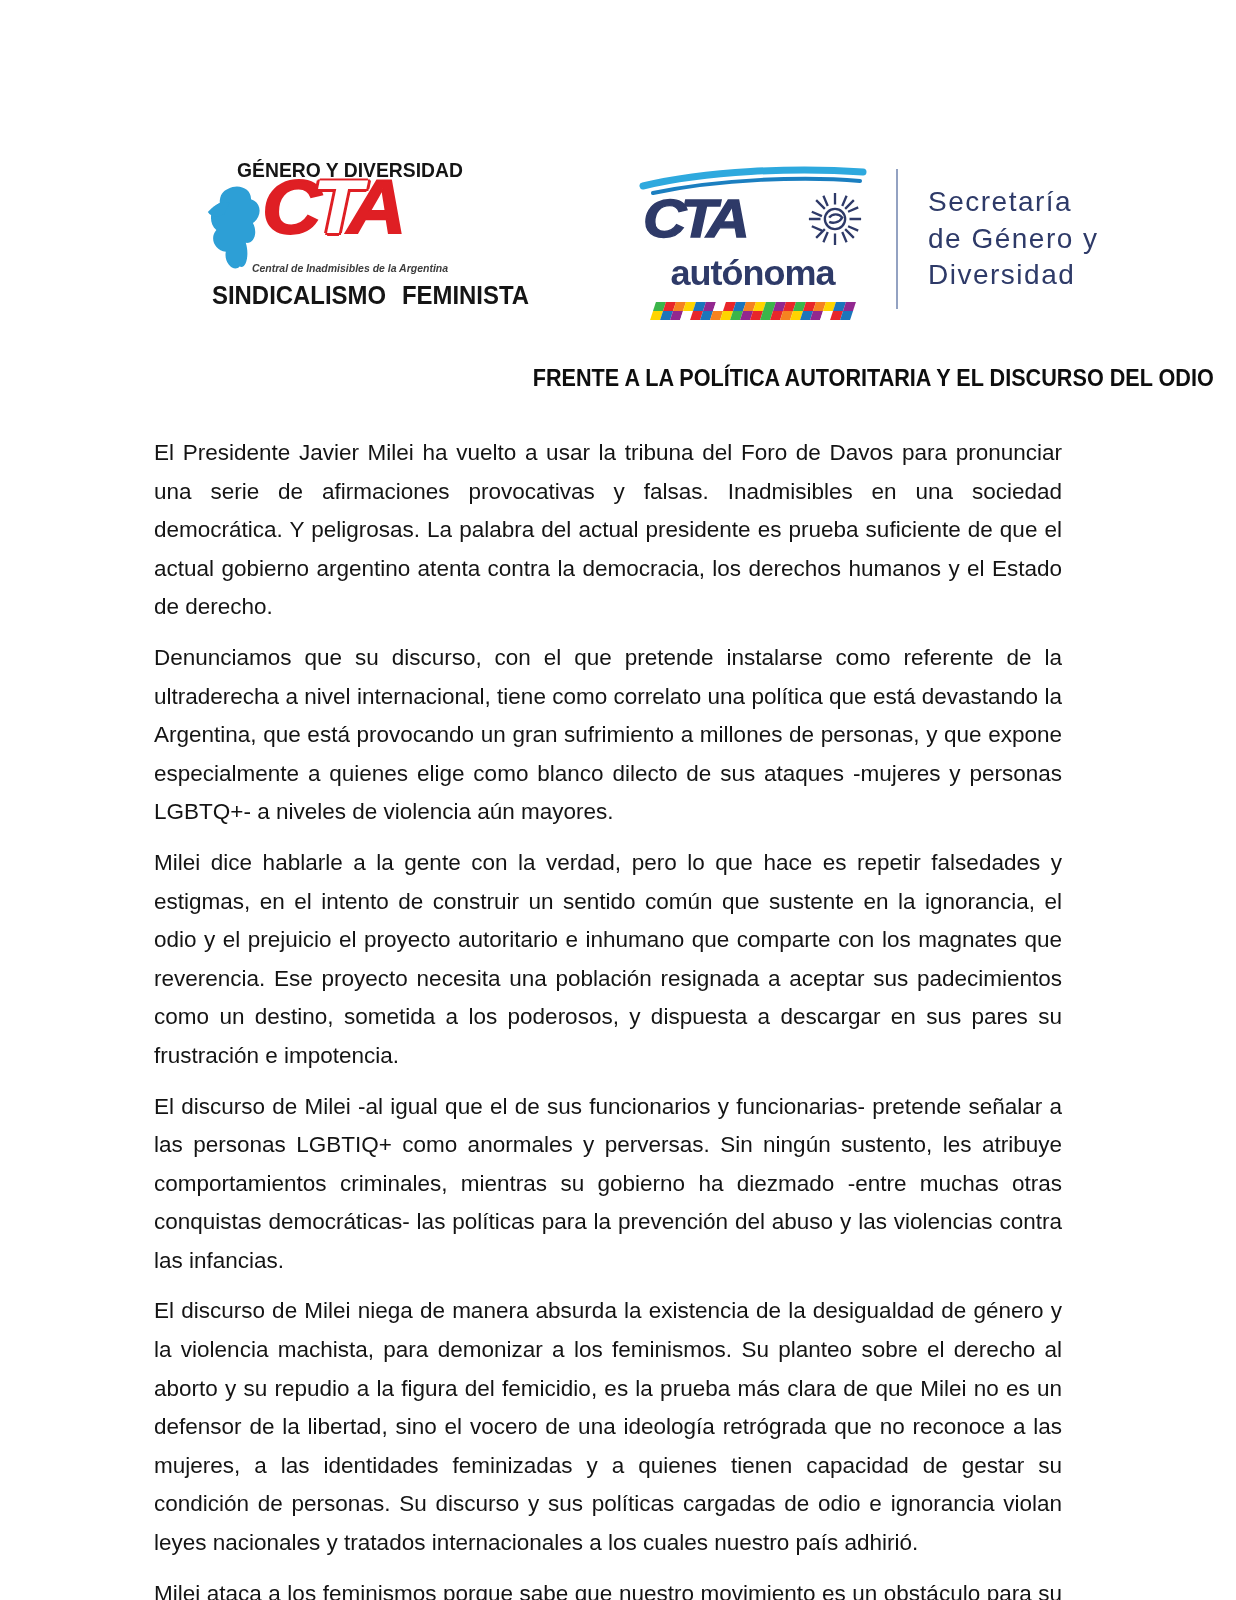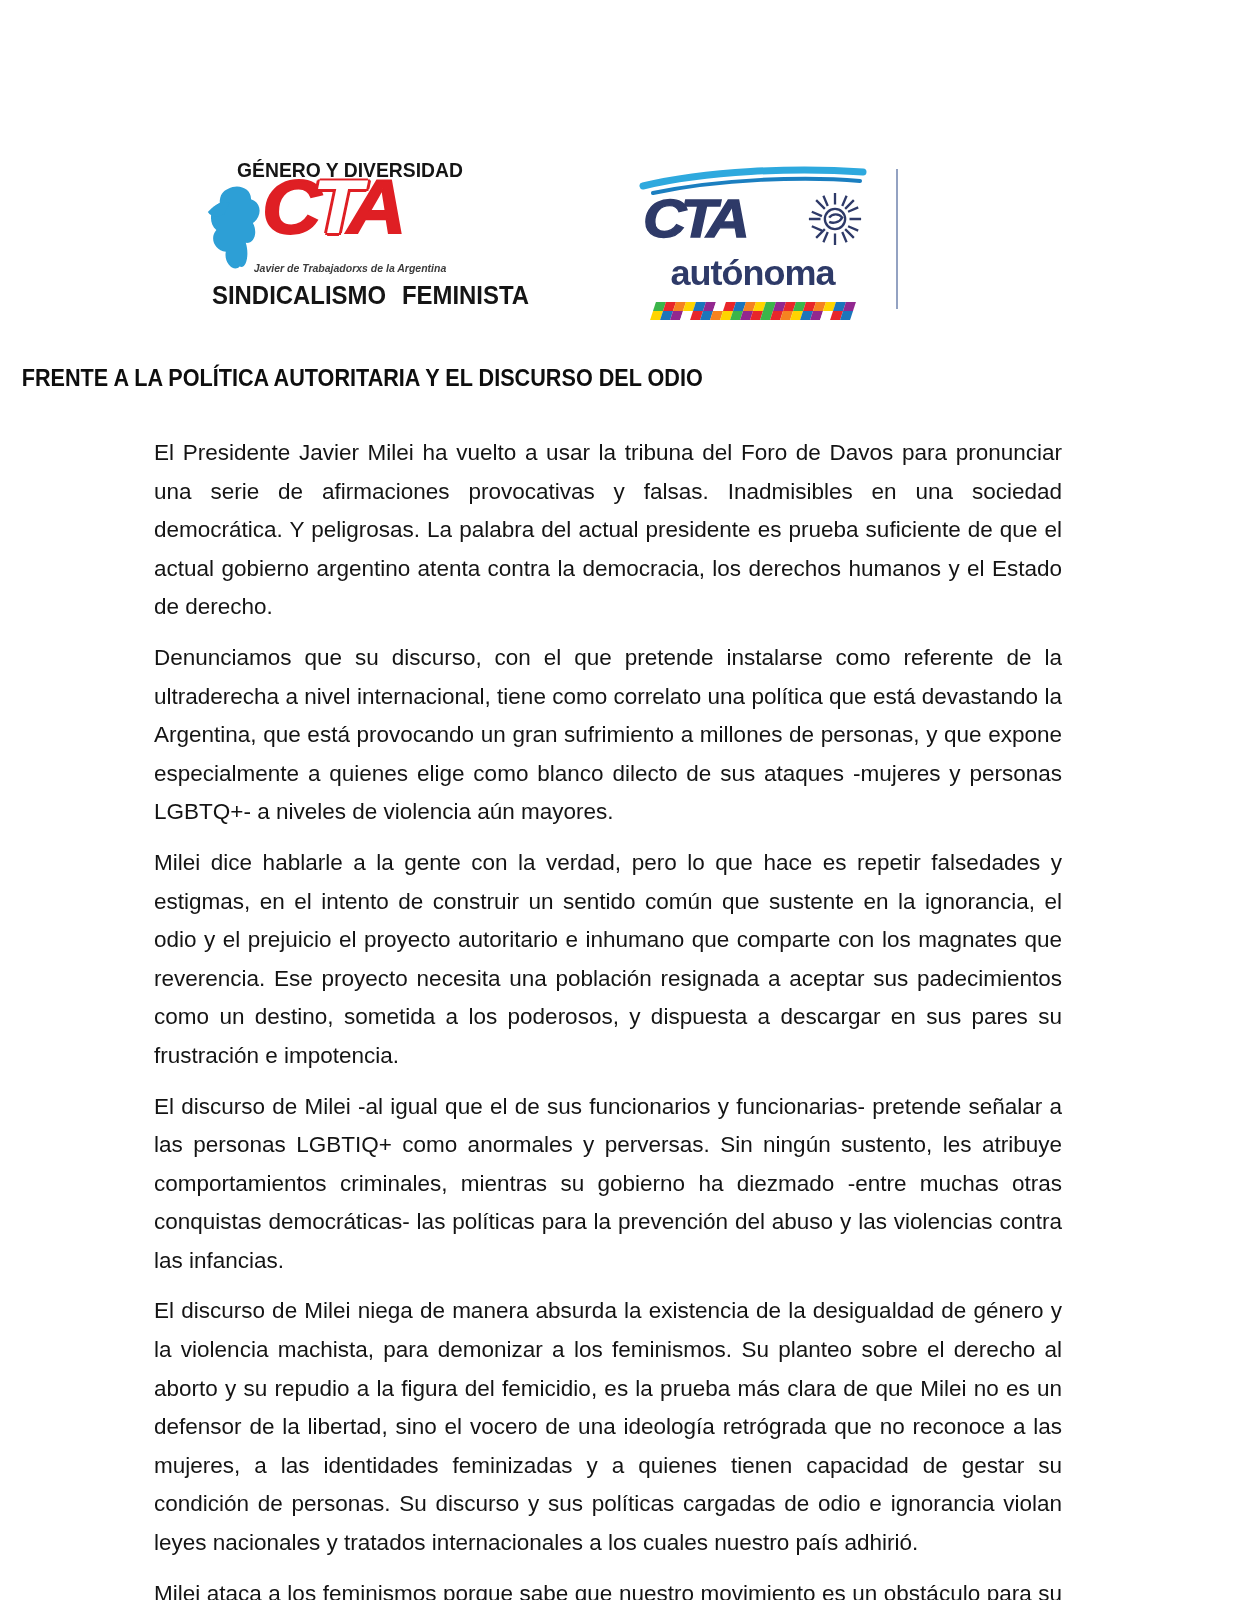--- a/index.html
+++ b/index.html
@@ -52,21 +52,21 @@
   }
   .stripe{
     margin:10px auto 0 auto;width:200px;display:flex;flex-wrap:wrap;
     transform:skewX(-18deg);
   }
   .stripe .cell{width:10px;height:9px;}
   .divider{width:2px;height:140px;background:#93a2c2;margin:0 30px 0 26px;}
   .secretariat{color:#2e3a68;font-size:28px;letter-spacing:1.5px;line-height:1.32;font-weight:400;}
   
   .doc-title{
-    position:absolute;top:365px;left:0;width:1236px;text-align:left;
+    position:absolute;top:365px;left:0;width:1236px;text-align:right;
   }
   .doc-title span{
     display:inline-block;font-weight:bold;font-size:23px;color:#0e0e0e;
     transform:scaleX(0.94);transform-origin:center;white-space:nowrap;
   }
   .doc-body{
     position:absolute;top:422px;left:142px;width:932px;
     font-size:22.5px;line-height:38.6px;color:#141414;text-align:justify;
   }
   .doc-body p{margin:12px;}
@@ -80,21 +80,21 @@
     <div class="toptext">GÉNERO Y DIVERSIDAD</div>
     <div class="ctaword">
       <span class="samerica">
         <svg width="62" height="88" viewBox="0 0 60 90">
           <path d="M32 2 C44 -1 55 8 52 18 C62 24 59 38 48 42 C51 54 43 63 36 60 C37 72 30 87 24 82 C17 87 9 74 14 64 C3 60 1 46 10 40 C3 30 10 15 20 14 C22 6 26 3 32 2 Z" fill="#2d9fd6"></path>
           <path d="M6 20 C14 14 24 12 30 16 L22 26 C14 28 8 26 6 20 Z" fill="#2d9fd6"></path>
         </svg>
       </span>
       <span class="cta-red"><span>C</span><span class="t">T</span><span>A</span></span>
     </div>
-    <div class="subtext">Javier de Trabajadorxs de la Argentina</div>
+    <div class="subtext">Central de Inadmisibles de la Argentina</div>
     <div class="bottomtext">SINDICALISMO FEMINISTA</div>
   </div>
 
   <div class="logo-right">
     <div class="autonoma-block">
       <svg class="swoosh" width="235" height="30" viewBox="0 0 235 30">
         <path d="M8 20 C 70 5, 160 1, 228 6" stroke="#2ea9de" stroke-width="7" fill="none" stroke-linecap="round"></path>
         <path d="M18 27 C 85 13, 170 10, 225 15" stroke="#1b7fc0" stroke-width="4" fill="none" stroke-linecap="round"></path>
       </svg>
       <div class="cta-navy-row">
@@ -147,20 +147,25 @@
           <div class="cell" style="background: rgb(245, 130, 32);"></div>
           <div class="cell" style="background: rgb(255, 212, 0);"></div>
           <div class="cell" style="background: rgb(27, 117, 187);"></div>
           <div class="cell" style="background: rgb(146, 39, 143);"></div>
           <div class="cell" style="background: rgb(255, 255, 255);"></div>
           <div class="cell" style="background: rgb(232, 38, 42);"></div>
           <div class="cell" style="background: rgb(27, 117, 187);"></div>
         </div>
     </div>
     <div class="divider"></div>
+    <div class="secretariat">
+      <div>Secretaría</div>
+      <div>de Género y</div>
+      <div>Diversidad</div>
+    </div>
   </div>
 </div>
 
 <div class="doc-title">
   <span>FRENTE A LA POLÍTICA AUTORITARIA Y EL DISCURSO DEL ODIO</span>
 </div>
 
 <div class="doc-body" id="doc-body">
     <p>El Presidente Javier Milei ha vuelto a usar la tribuna del Foro de Davos para pronunciar una serie de afirmaciones provocativas y falsas. Inadmisibles en una sociedad democrática. Y peligrosas. La palabra del actual presidente es prueba suficiente de que el actual gobierno argentino atenta contra la democracia, los derechos humanos y el Estado de derecho.</p>
     <p>Denunciamos que su discurso, con el que pretende instalarse como referente de la ultraderecha a nivel internacional, tiene como correlato una política que está devastando la Argentina, que está provocando un gran sufrimiento a millones de personas, y que expone especialmente a quienes elige como blanco dilecto de sus ataques -mujeres y personas LGBTQ+- a niveles de violencia aún mayores.</p>

